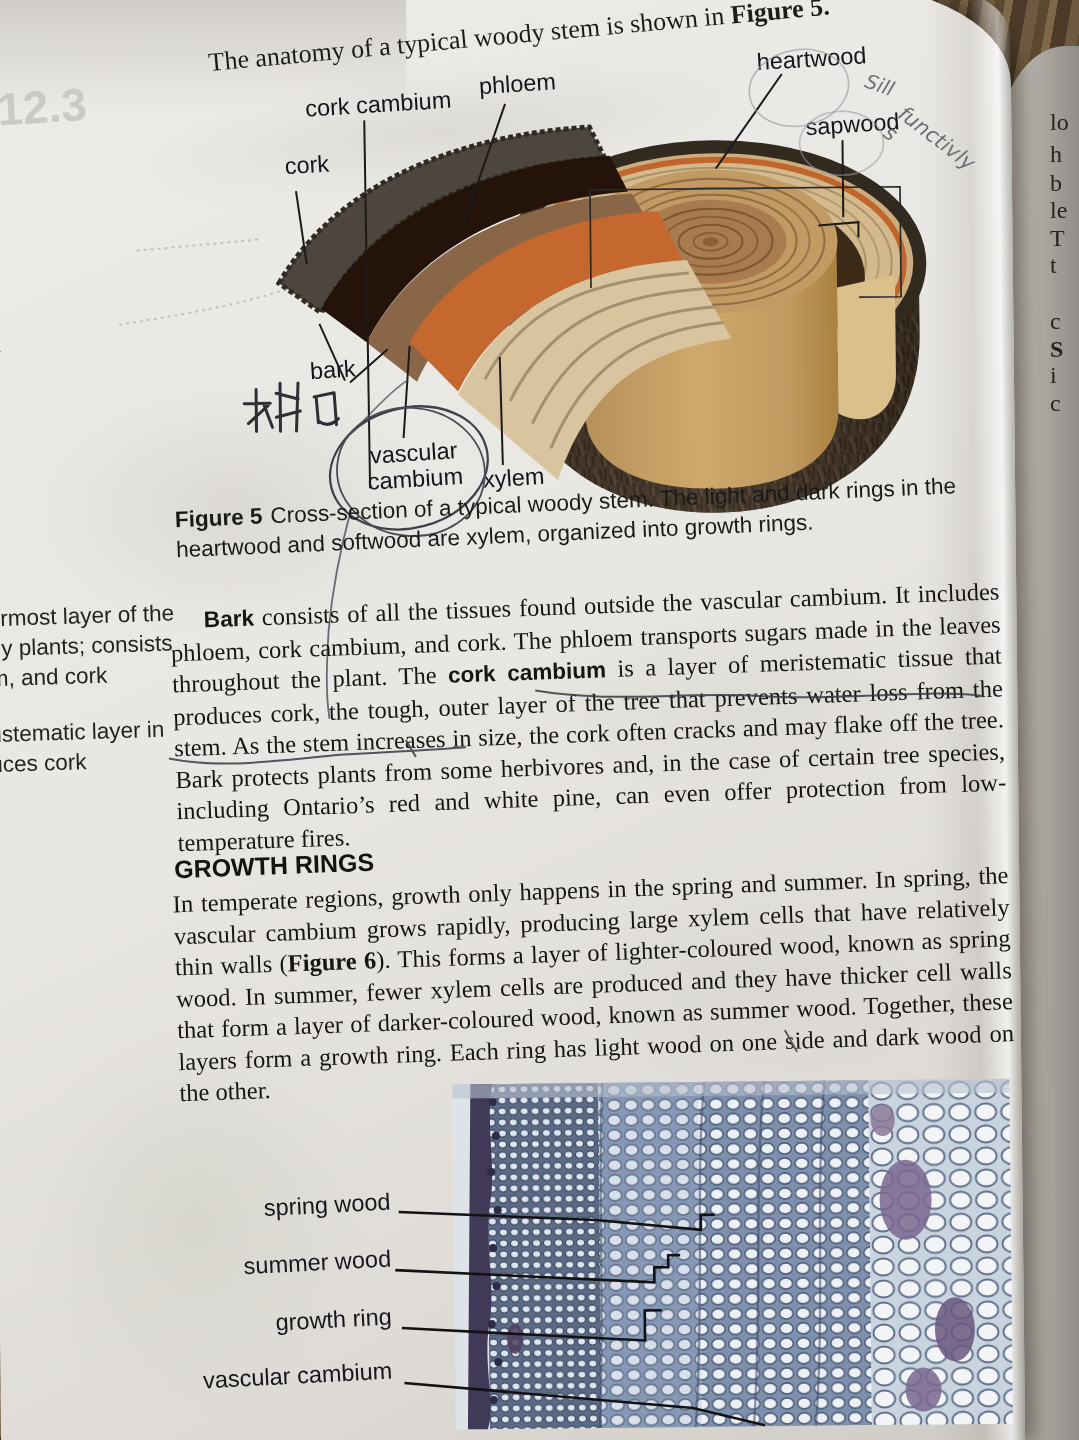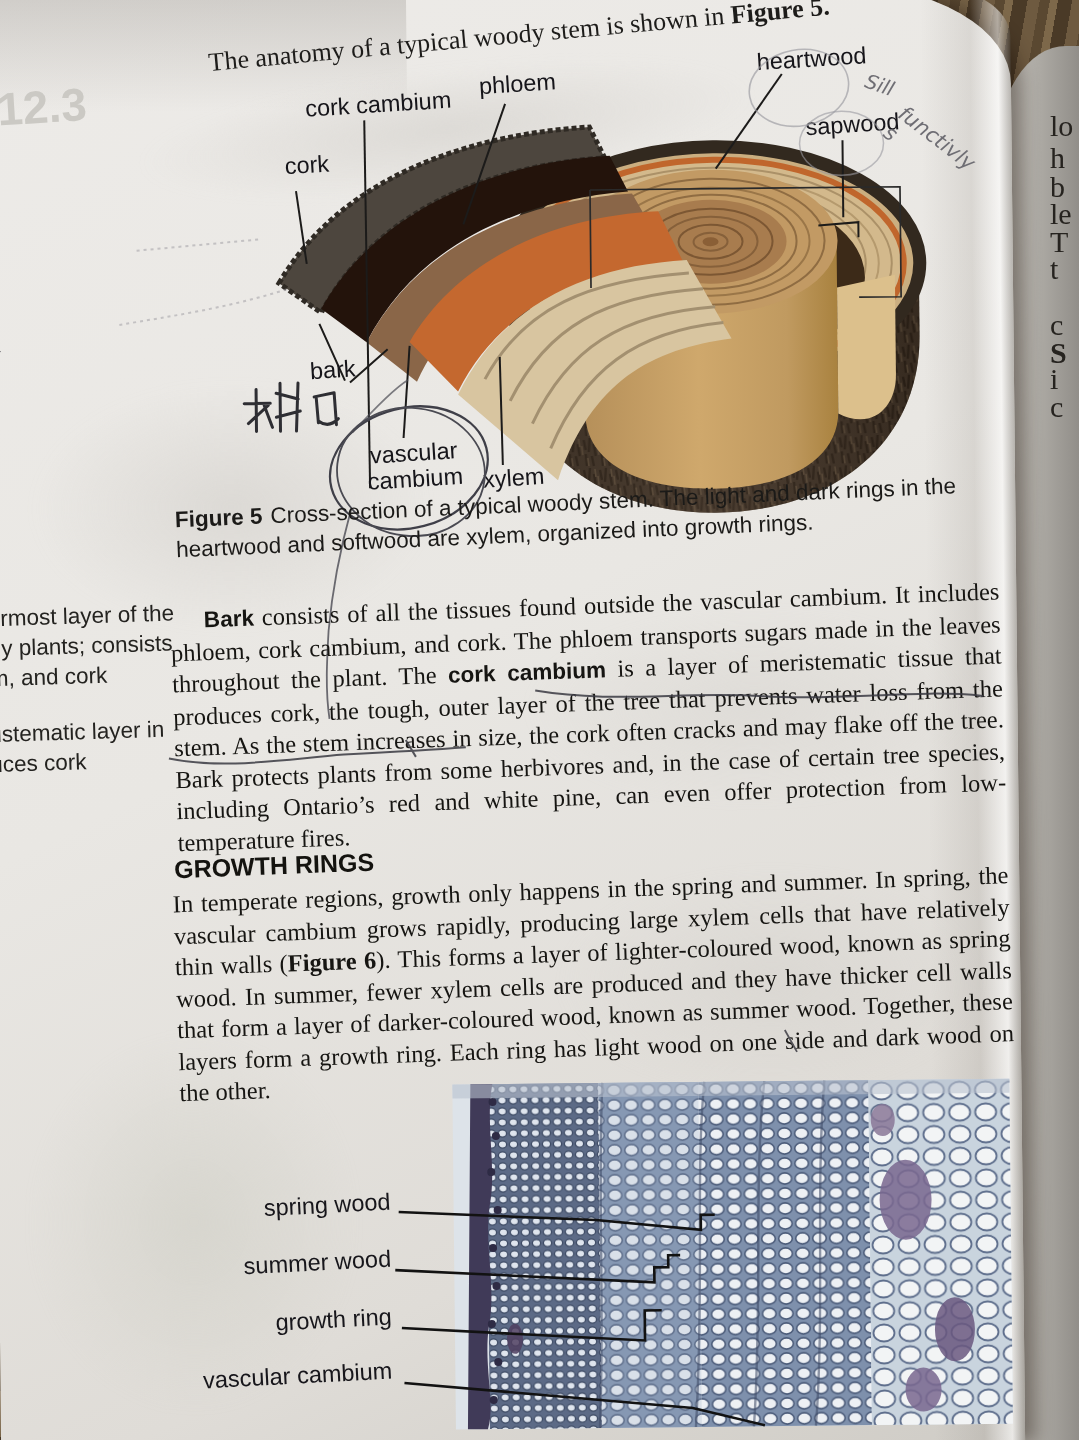--- a/index.html
+++ b/index.html
@@ -5,21 +5,21 @@
   html,body{margin:0;padding:0;}
   body{width:1079px;height:1440px;overflow:hidden;position:relative;
        background:repeating-linear-gradient(100deg,#6e5a40 0 12px,#5a4831 12px 22px,#7d684a 22px 30px,#4a3a27 30px 44px);
        font-family:"Liberation Serif", serif;}
   #photo{position:absolute;inset:0;}
 
   
   .facing-page{position:absolute;left:996px;top:46px;width:83px;height:1394px;
     background:linear-gradient(90deg,#dad7d1 0,#c6c3bd 16%,#aeaba5 50%,#918e89 100%);
     border-top-left-radius:70px 110px;}
-  .facing-letter{position:absolute;left:54px;color:#26231f;font-size:30px;font-family:"Liberation Serif",serif;}
+  .facing-letter{position:absolute;left:54px;color:#26231f;font-size:24px;font-family:"Liberation Serif",serif;}
   .main-page{position:absolute;left:-8px;top:-10px;width:1024px;height:1460px;
     background:linear-gradient(155deg,#edebe8 0%,#e9e7e3 45%,#dfdcd7 78%,#cfccc6 100%);
     border-top-right-radius:170px 100px;transform:rotate(-0.6deg);transform-origin:40% 40%;
     box-shadow:10px 0 18px rgba(30,20,10,.45);}
   .page-shade-right{position:absolute;right:0;top:0;width:90px;height:100%;
     background:linear-gradient(90deg,rgba(0,0,0,0) 0,rgba(70,60,50,.10) 55%,rgba(255,255,255,.55) 86%,rgba(90,85,78,.35) 100%);
     border-top-right-radius:170px 100px;}
   .page-shade-top{position:absolute;left:0;top:0;width:420px;height:150px;
     background:linear-gradient(180deg,rgba(130,125,118,.28),rgba(130,125,118,0) 80%);}
 

